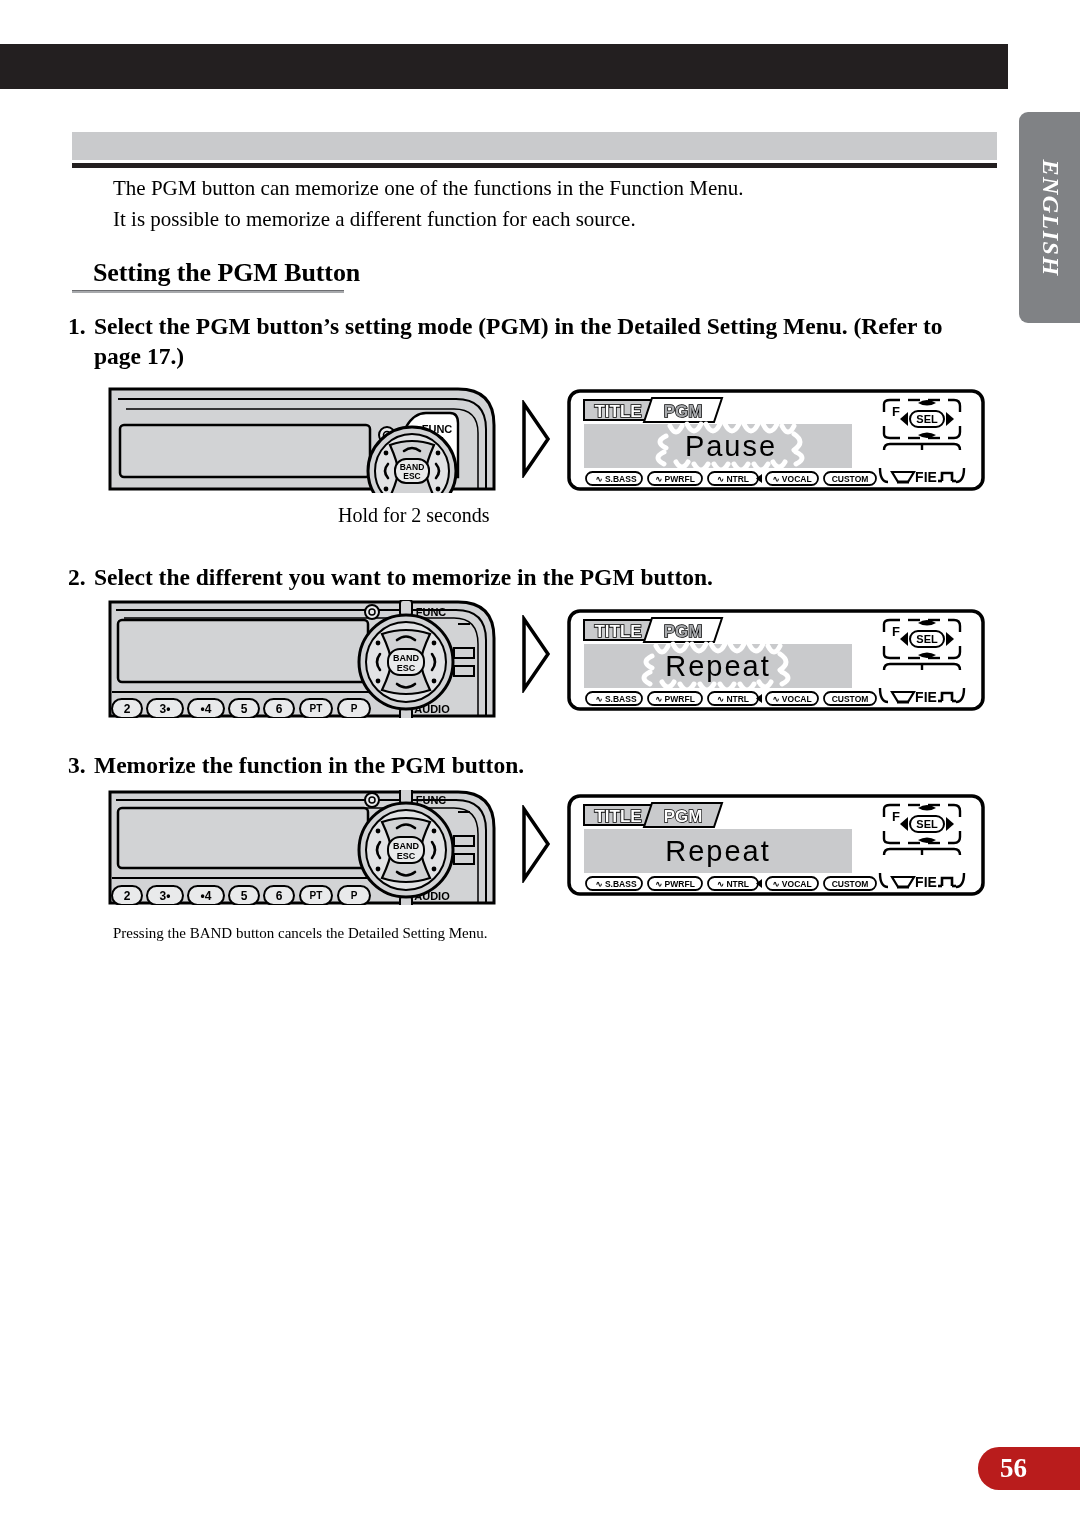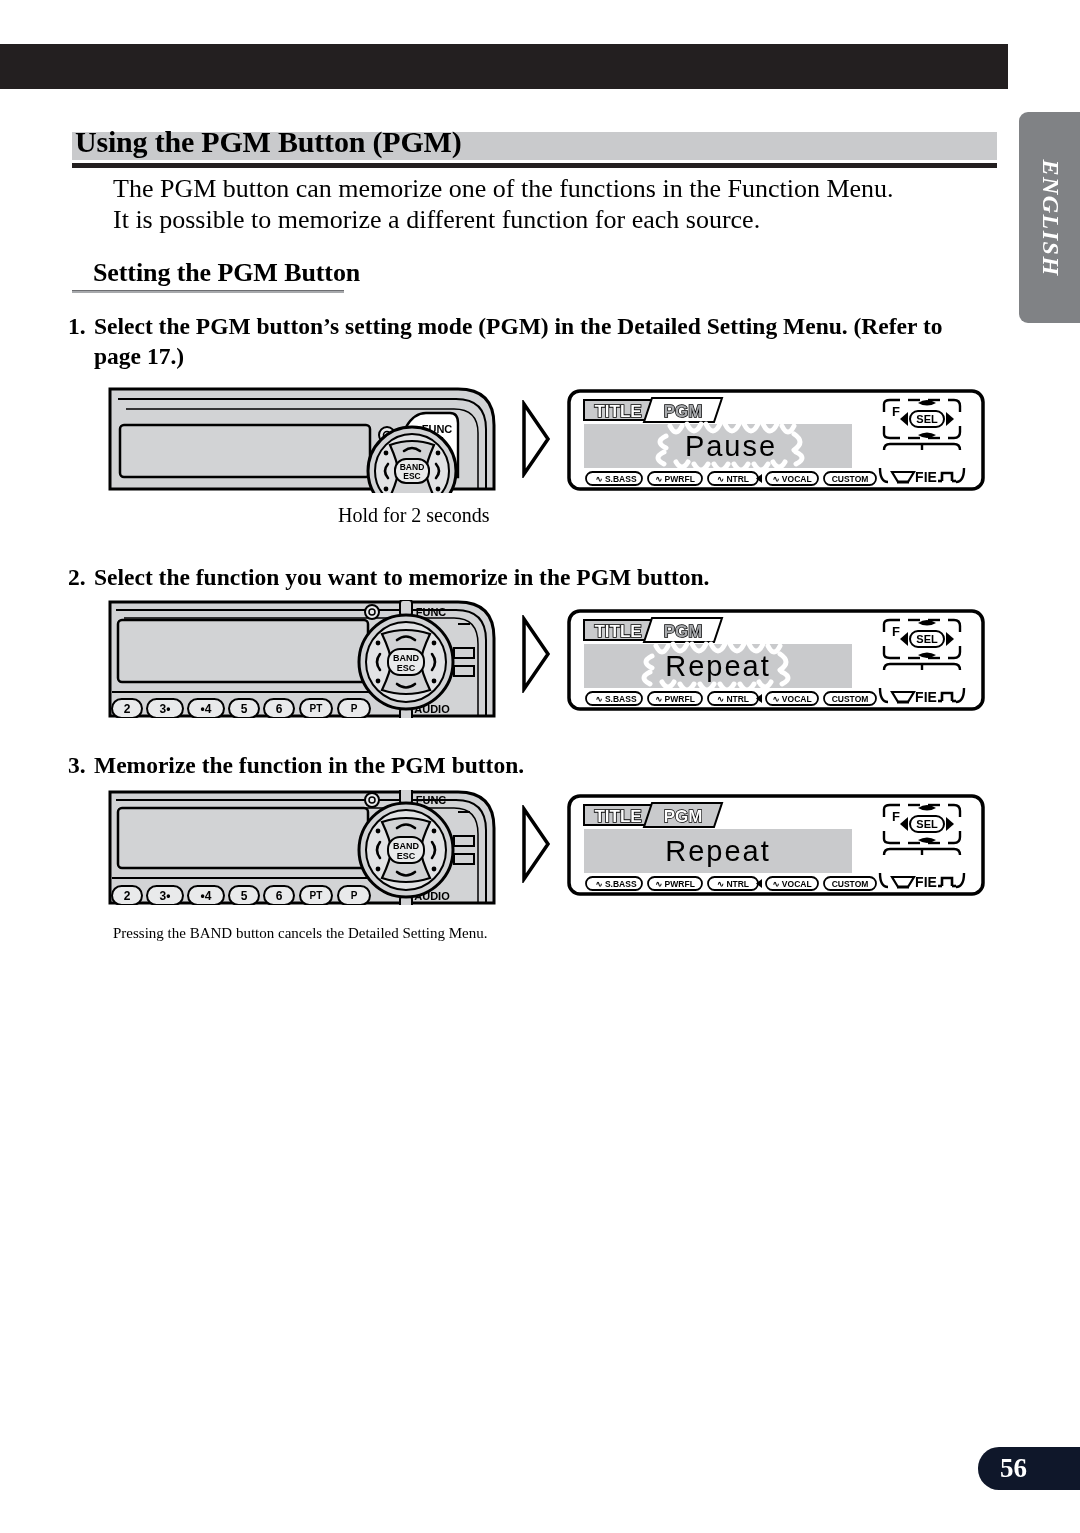--- a/index.html
+++ b/index.html
@@ -84,21 +84,21 @@
     letter-spacing: -0.2px;
     white-space: nowrap;
   }
 
   
   .intro {
     position: absolute;
     left: 113px;
     top: 173px;
     width: 880px;
-    font-size: 26px;
+    font-size: 21px;
     line-height: 31px;
   }
 
   
   .sub-heading-wrap {
     position: absolute;
     left: 72px;
     top: 258px;
     width: 272px;
   }
@@ -154,21 +154,21 @@
   }
   #caption1 { left: 338px; top: 504px; }
 
   
   .page-num {
     position: absolute;
     left: 978px;
     top: 1447px;
     width: 102px;
     height: 43px;
-    background: #0f172a;
+    background: #b91c1c;
     border-radius: 21px 0 0 21px;
     color: #ffffff;
     font-family: "Liberation Serif", "DejaVu Serif", serif;
     font-weight: bold;
     font-size: 27px;
     display: flex;
     align-items: center;
     padding-left: 22px;
     box-sizing: border-box;
   }
@@ -196,41 +196,40 @@
 
 <div class="top-bar"></div>
 
 <div class="side-tab">
   <span class="side-tab-label">ENGLISH</span>
 </div>
 
 <div class="main-heading-wrap">
   <div class="main-heading-band"></div>
   <div class="main-heading-rule"></div>
-  <div class="main-heading-text">Using the PGM Button (PGM)</div>
 </div>
 
 <div class="intro">
   <div>The PGM button can memorize one of the functions in the Function Menu.</div>
   <div>It is possible to memorize a different function for each source.</div>
 </div>
 
 <div class="sub-heading-wrap">
   <div class="sub-heading-text">Setting the PGM Button</div>
   <div class="sub-heading-rule"></div>
 </div>
 
 <div class="step" id="step1">
   <span class="num">1.</span>
   <span class="txt">Select the PGM button’s setting mode (PGM) in the Detailed Setting Menu. (Refer to page 17.)</span>
 </div>
 
 <div class="step" id="step2">
   <span class="num">2.</span>
-  <span class="txt">Select the function you want to memorize in the PGM button.</span>
+  <span class="txt">Select the different you want to memorize in the PGM button.</span>
 </div>
 
 <div class="step" id="step3">
   <span class="num">3.</span>
   <span class="txt">Memorize the function in the PGM button.</span>
 </div>
 
 <div class="figure" id="fig1">
   <svg width="392" height="108" viewBox="0 0 392 108">
 

